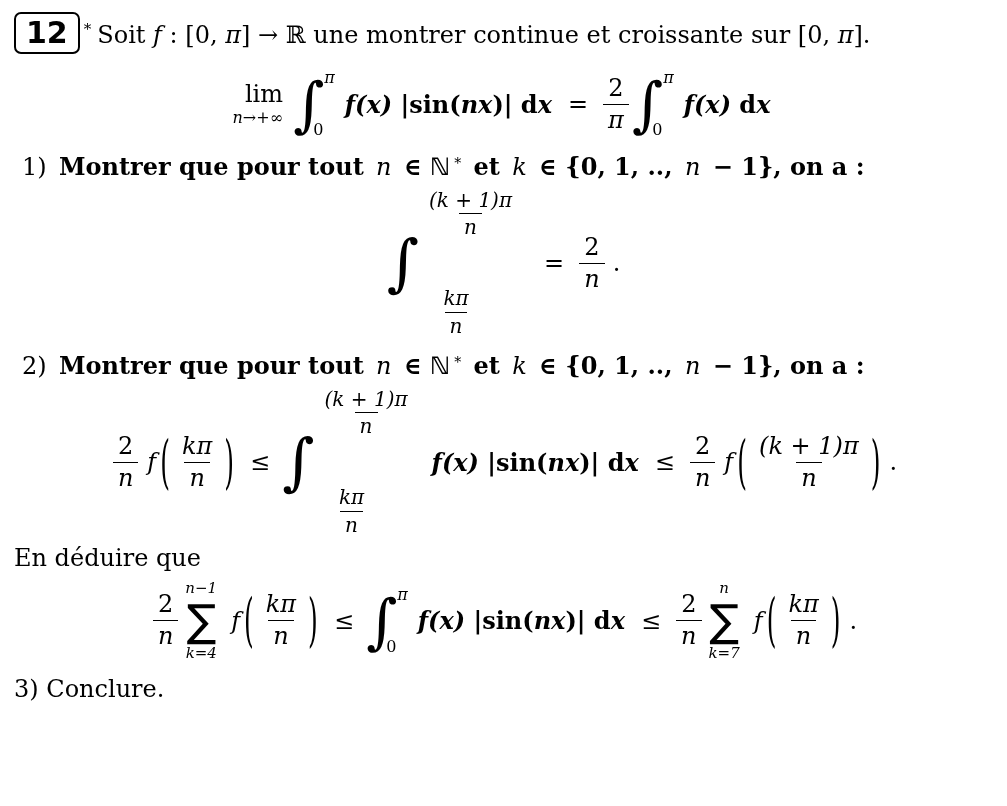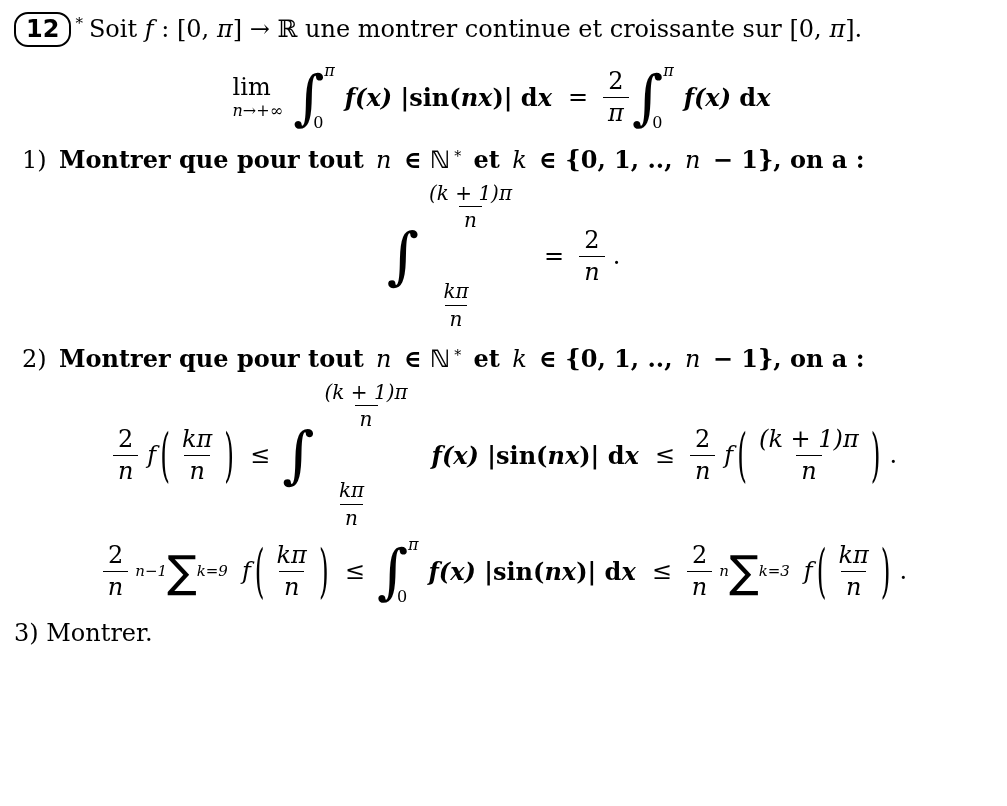--- a/index.html
+++ b/index.html
@@ -2,48 +2,48 @@
 <html><head>
 <meta charset="utf-8">
 <style>
   html,body{margin:0;padding:0;background:#fff;}
   .page{width:1007px;height:806px;box-sizing:border-box;background:#ffffff;color:#000000;
         font-family:"DejaVu Serif","DejaVu Sans",serif;padding:10px 14px;overflow:hidden;}
   .line{font-size:24px;margin:8px 0;}
   .it{font-style:italic;}
   .rm{font-style:normal;}
   .hdr{margin-top:2px;}
-  .exo-box{display:inline-block;border:2px solid #000;border-radius:14px;padding:1px 10px 2px;
-           font-family:"DejaVu Sans","Liberation Sans",sans-serif;font-weight:700;font-size:24px;margin-right:2px;}
+  .exo-box{display:inline-block;border:2px solid #000;border-radius:7px;padding:1px 10px 2px;
+           font-family:"DejaVu Sans","Liberation Sans",sans-serif;font-weight:700;font-size:30px;margin-right:2px;}
   .hdr-star{position:relative;top:-9px;font-size:15px;margin:0 6px 0 2px;}
   .sup-star{position:relative;top:-7px;font-size:14px;}
   .formula{display:flex;justify-content:center;align-items:center;font-size:24px;}
   .f1{margin:16px 0 10px;}
   .f2{margin:6px 0 2px;}
   .f3{margin:4px 0 2px;}
   .f4{margin:8px 0 2px;}
   .q{margin-top:14px;margin-left:8px;}
   .concl{margin-top:14px;}
   .frac{display:inline-flex;flex-direction:column;align-items:center;line-height:1.12;margin:0 3px;}
   .frac .num{padding:0 5px 2px;}
   .frac .den{border-top:1.5px solid #000;padding:2px 5px 0;}
   .fsm{font-size:20px;}
-  .limop{display:inline-flex;flex-direction:column;align-items:flex-start;line-height:1;margin-right:10px;}
+  .limop{display:inline-flex;flex-direction:column;align-items:flex-end;line-height:1;margin-right:10px;}
   .limop .lim-sub{font-size:16px;margin-top:4px;}
   .intwrap{display:inline-flex;align-items:center;}
   .int-glyph{font-family:"DejaVu Sans","DejaVu Serif",sans-serif;font-weight:300;line-height:1;}
   .int-s1{font-size:60px;}
   .int-s1-b{display:inline-flex;flex-direction:column;justify-content:space-between;height:68px;line-height:1;
             font-size:16px;margin-right:6px;}
   .int-s1-b .bot{margin-left:-11px;}
   .int-s2{font-size:62px;}
   .int2-b{display:inline-flex;flex-direction:column;justify-content:space-between;height:148px;
           margin-left:2px;margin-right:12px;}
   .int2-b .low{margin-left:-26px;}
-  .sumop{display:inline-flex;flex-direction:row;align-items:center;line-height:1;margin:1px 8px 0 4px;}
+  .sumop{display:inline-flex;flex-direction:column;align-items:center;line-height:1;margin:1px 8px 0 4px;}
   .sumop .lbl{font-size:15px;}
   .sumop .glyph{font-size:44px;margin:3px 0;font-family:"DejaVu Sans",sans-serif;}
   .bp{display:inline-block;transform:scaleY(2.35);font-size:25px;margin:0 4px;}
   .rel{margin:0 12px;}
   .mtext{margin:0 4px;white-space:pre;font-weight:bold;}
   .fletter{font-style:italic;margin-left:6px;}
   .dot{margin-left:5px;align-self:center;}
 </style>
 </head>
 <body>
@@ -142,30 +142,31 @@
     <span class="fletter">f</span>
     <span class="bp rm">(</span>
     <span class="frac">
         <span class="num it">(k + 1)π</span>
         <span class="den it">n</span>
       </span>
     <span class="bp rm">)</span>
     <span class="dot rm">.</span>
   </div>
 
+  <div class="line">En déduire que</div>
 
   <div class="formula f4">
     <span class="frac">
         <span class="num rm">2</span>
         <span class="den it">n</span>
       </span>
     <span class="sumop">
         <span class="lbl it">n−1</span>
         <span class="glyph">∑</span>
-        <span class="lbl it">k=9</span>
+        <span class="lbl it">k=4</span>
       </span>
     <span class="fletter">f</span>
     <span class="bp rm">(</span>
     <span class="frac">
         <span class="num it">kπ</span>
         <span class="den it">n</span>
       </span>
     <span class="bp rm">)</span>
     <span class="rel rm">≤</span>
     <span class="intwrap">
@@ -177,27 +178,27 @@
       </span>
     <span class="mtext"><span class="it">f(x)</span><span class="rm"> |sin(</span><span class="it">nx</span><span class="rm">)| d</span><span class="it">x</span></span>
     <span class="rel rm">≤</span>
     <span class="frac">
         <span class="num rm">2</span>
         <span class="den it">n</span>
       </span>
     <span class="sumop">
         <span class="lbl it">n</span>
         <span class="glyph">∑</span>
-        <span class="lbl it">k=3</span>
+        <span class="lbl it">k=7</span>
       </span>
     <span class="fletter">f</span>
     <span class="bp rm">(</span>
     <span class="frac">
         <span class="num it">kπ</span>
         <span class="den it">n</span>
       </span>
     <span class="bp rm">)</span>
     <span class="dot rm">.</span>
   </div>
 
-  <div class="line concl"><span class="rm">3)</span><span class="rm"> Montrer.</span></div>
+  <div class="line concl"><span class="rm">3)</span><span class="rm"> Conclure.</span></div>
 
 </div>
 
 </body></html>

